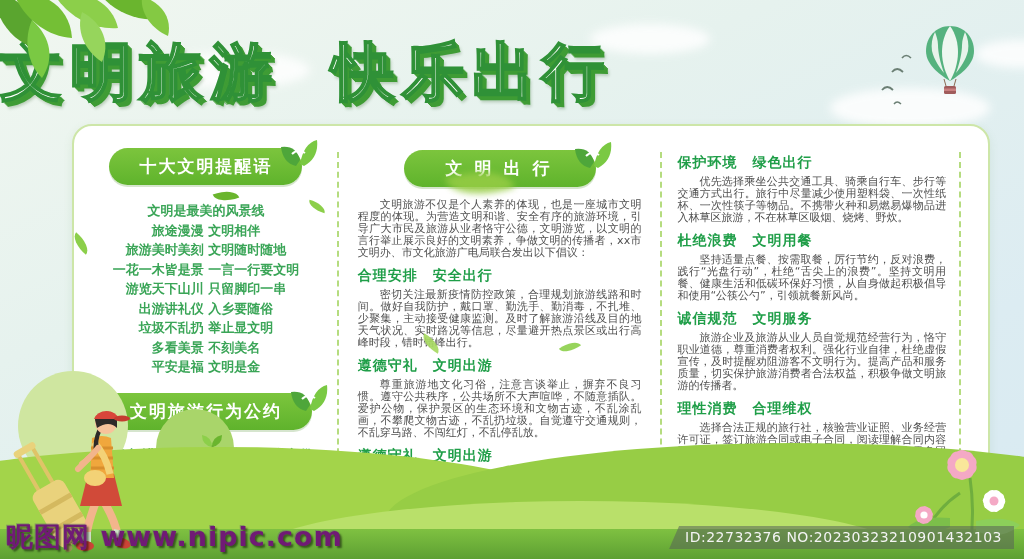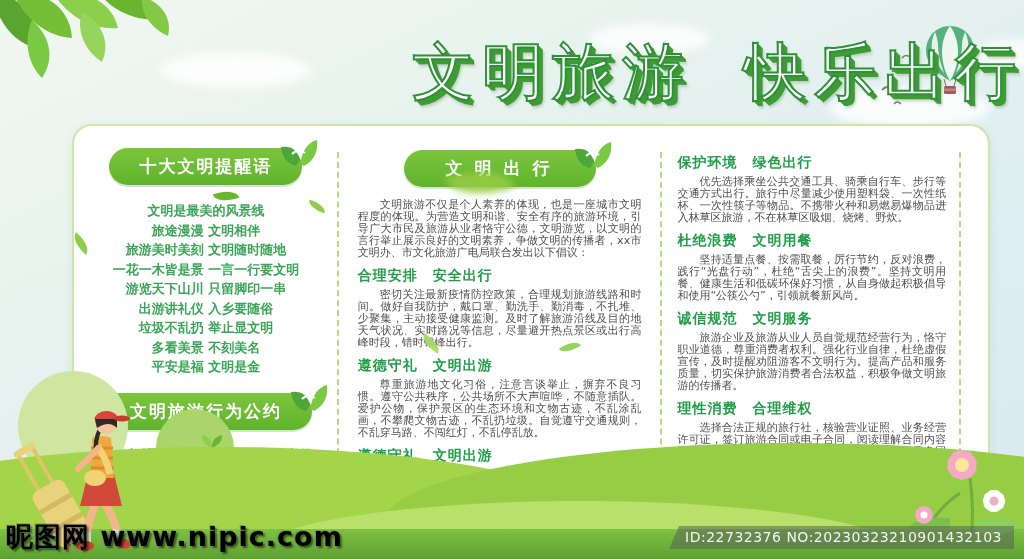--- a/index.html
+++ b/index.html
@@ -10,22 +10,22 @@
     background:linear-gradient(155deg,#f1f7f0 0%,#e6f2ee 35%,#dcecf2 75%,#d8eaf2 100%);
   }
   
   .cloud { position:absolute; background:#fff; border-radius:50%; filter:blur(5px); opacity:.85; z-index:1; }
   .bird { position:absolute; z-index:1; }
   .balloon { position:absolute; left:922px; top:24px; width:56px; height:72px; z-index:1; }
   .corner-leaves { position:absolute; left:-8px; top:-10px; width:230px; height:150px; z-index:4; }
   .leaf { position:absolute; border-radius:0 100% 0 100%; z-index:4; }
   
   .title {
-    position:absolute; top:30px; left:0; width:100%; text-align:right; z-index:2;
-    font-size:62px; font-weight:normal; letter-spacing:8px; color:#ffffff;
+    position:absolute; top:30px; left:0; width:100%; text-align:left; z-index:2;
+    font-size:62px; font-weight:bold; letter-spacing:8px; color:#ffffff;
     -webkit-text-stroke:2px #2f9137;
     text-shadow:2px 2px 0 #3f9c35,3px 3px 0 #3f9c35,4px 4px 0 #3f9c35,5px 5px 0 #3f9c35,6px 7px 3px rgba(40,90,30,.25);
     white-space:nowrap;
   }
   .title .t2 { margin-left:52px; }
   
   .panel {
     position:absolute; left:72px; top:124px; width:918px; height:382px; z-index:3;
     background:#ffffff; border:2px solid #cde6a8; border-radius:20px;
     display:flex; box-shadow:0 3px 10px rgba(110,160,90,.12);
@@ -77,21 +77,21 @@
     background:linear-gradient(180deg,#7fc141,#5da032); }
   .bush { position:absolute; border-radius:50%; }
   .bush1 { left:18px; bottom:78px; width:110px; height:110px; background:#cfe6a0; }
   .bush2 { left:156px; bottom:72px; width:78px; height:78px; background:#a9d56a; }
   .sprout { position:absolute; left:200px; bottom:86px; width:24px; height:40px; }
   .flowers { position:absolute; right:-6px; bottom:6px; width:140px; height:130px; z-index:6; }
   .traveler { position:absolute; left:6px; top:390px; width:160px; height:168px; z-index:6; }
   
   .wm-left {
     position:absolute; left:6px; bottom:4px; z-index:7;
-    color:#000000; font-weight:bold; font-size:27px; letter-spacing:1px;
+    color:#701a75; font-weight:bold; font-size:27px; letter-spacing:1px;
     text-shadow:2px 2px 2px rgba(0,0,0,.5),-1px -1px 0 rgba(110,110,110,.55);
   }
   .wm-right {
     position:absolute; right:10px; bottom:10px; z-index:7;
     background:rgba(88,98,88,.55); color:#f4f4f4; font-size:14px;
     padding:3px 12px 4px 16px; clip-path:polygon(10px 0,100% 0,100% 100%,0 100%);
     letter-spacing:.5px;
   }
 </style>
 </head>

